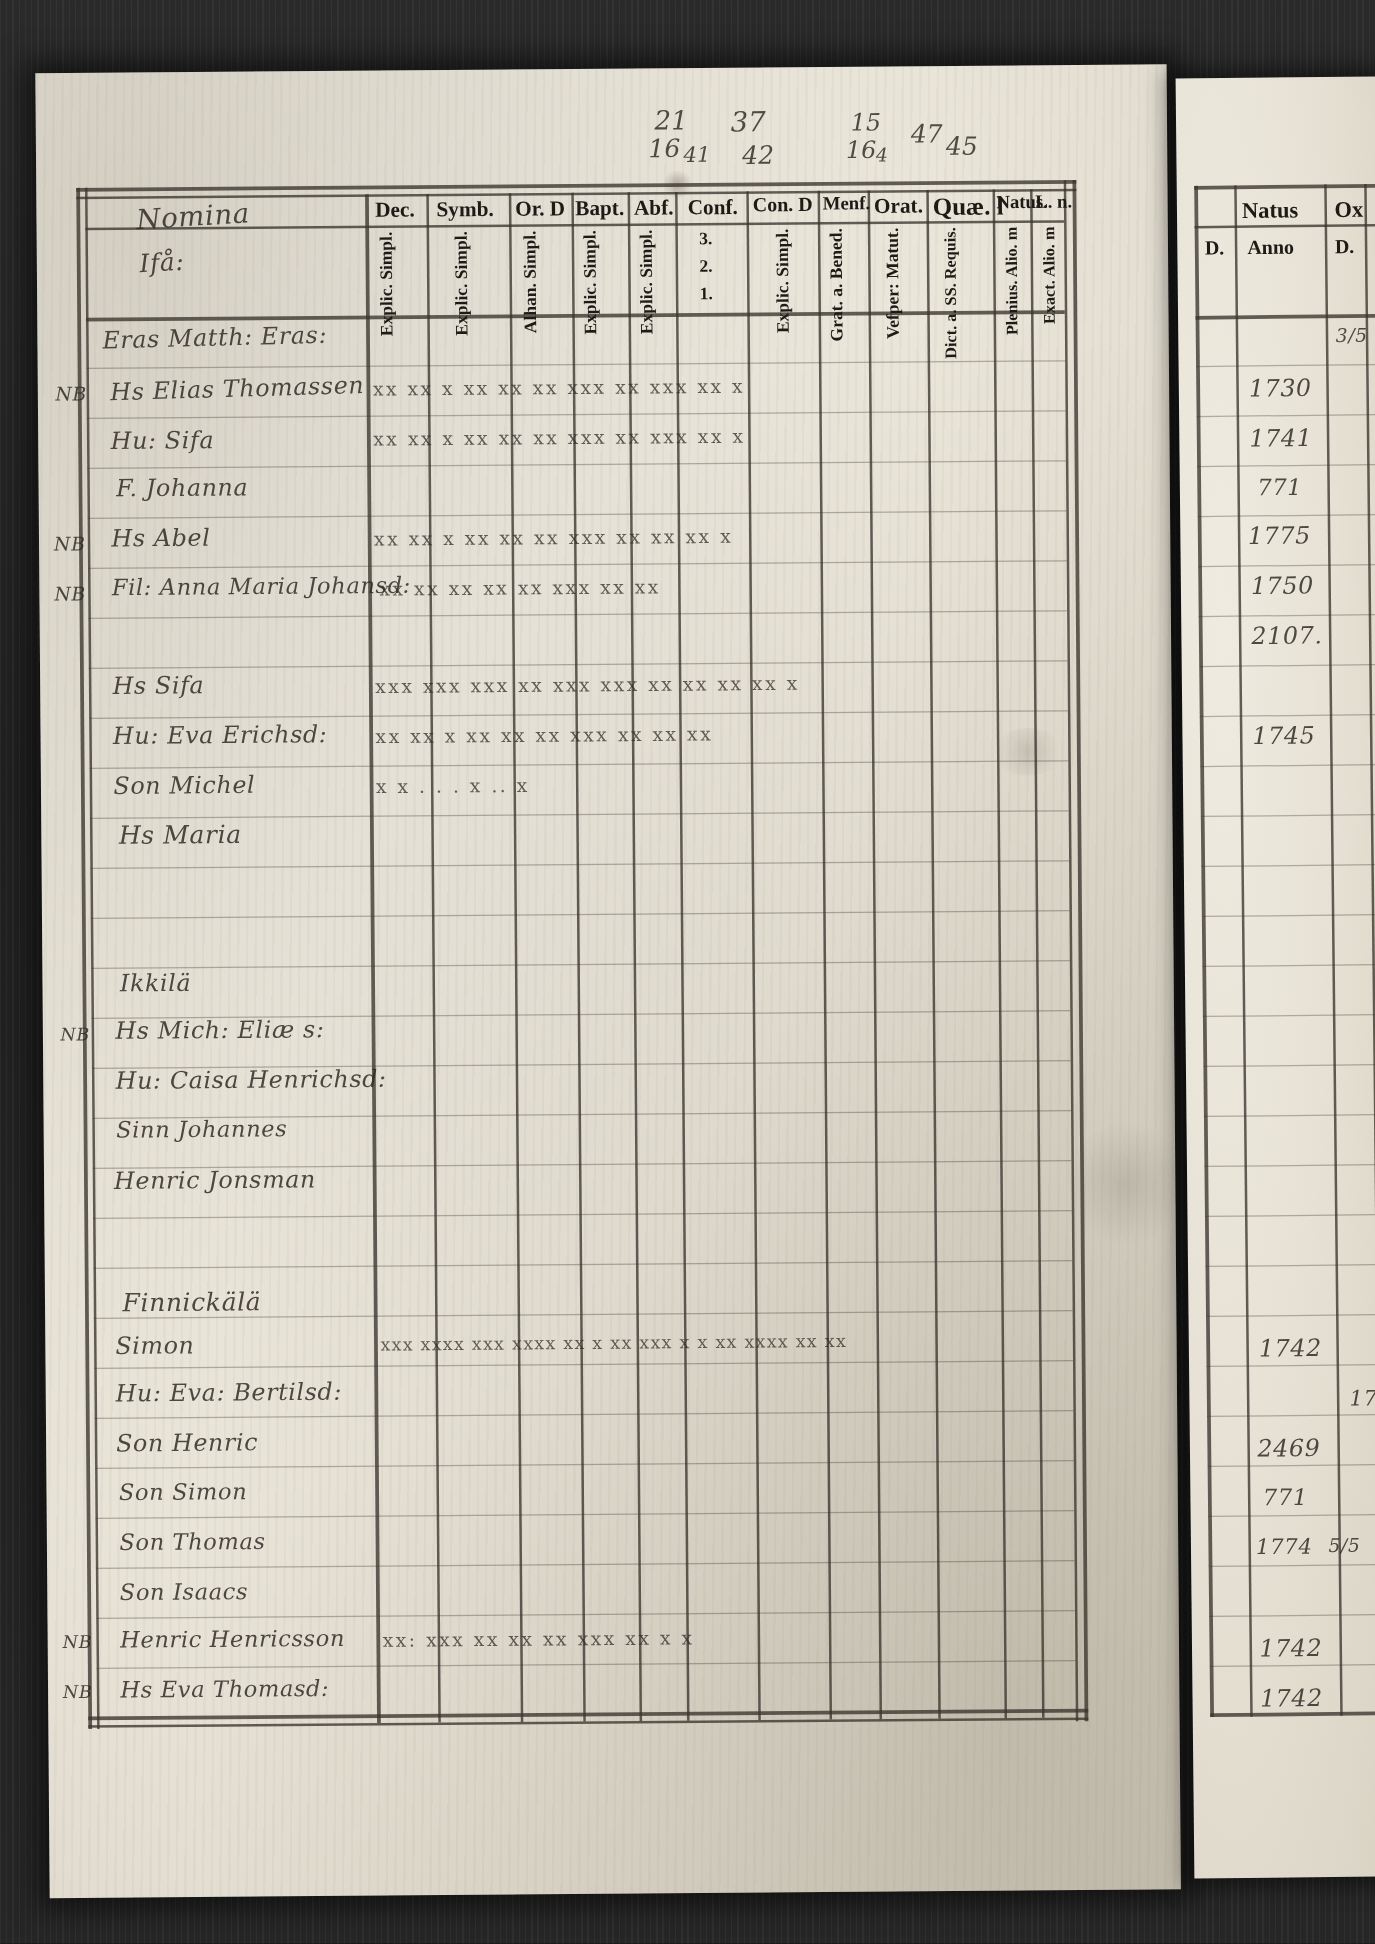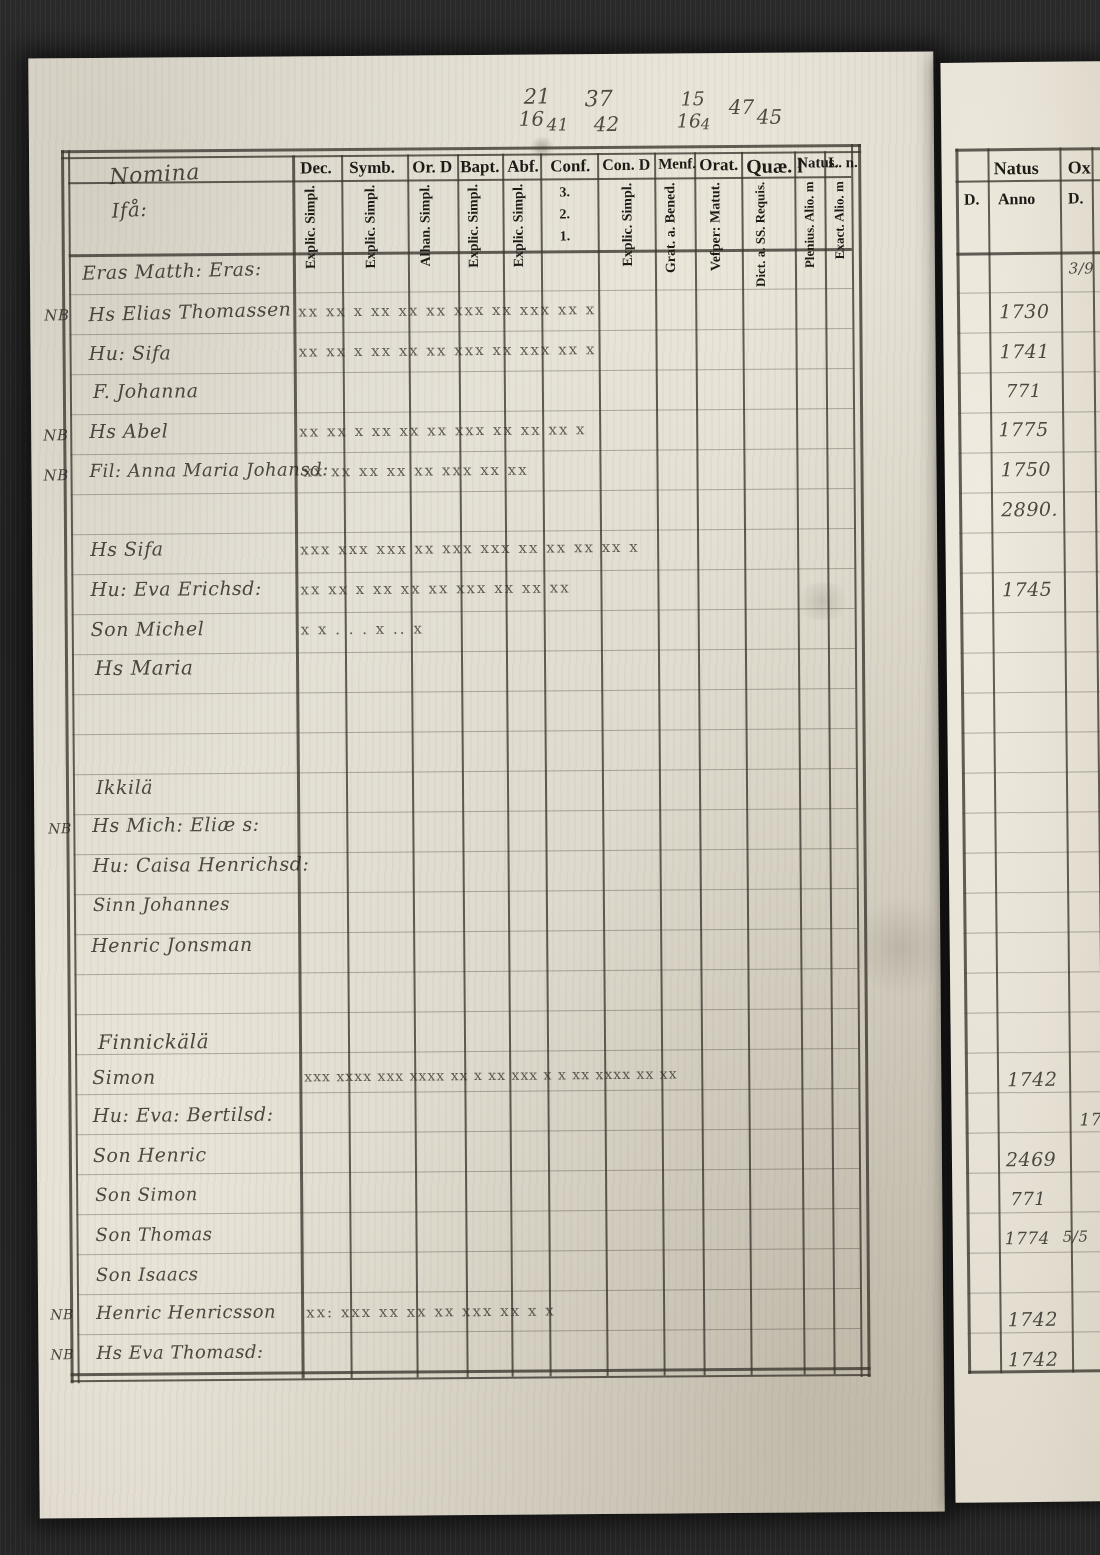--- a/index.html
+++ b/index.html
@@ -340,27 +340,27 @@
   <div class="hline hair" style="left:14px; top:950px; width:150px;"></div>
   <div class="hline hair" style="left:14px; top:990px; width:150px;"></div>
   <div class="hline hair" style="left:14px; top:1030px; width:150px;"></div>
   <div class="hline hair" style="left:14px; top:1070px; width:150px;"></div>
   <div class="hline hair" style="left:14px; top:1110px; width:150px;"></div>
   <div class="hline hair" style="left:14px; top:1150px; width:150px;"></div>
   <div class="hline hair" style="left:14px; top:1190px; width:150px;"></div>
   <div class="hline hair" style="left:14px; top:1230px; width:150px;"></div>
   <div class="hline hair" style="left:14px; top:1270px; width:150px;"></div>
 
-  <div class="ink hand" style="left:126px; top:198px; font-size:15px;">3/9</div>
+  <div class="ink hand" style="left:126px; top:198px; font-size:15px;">3/5</div>
   <div class="ink hand" style="left:56px; top:238px; font-size:19px;">1730</div>
   <div class="ink hand" style="left:56px; top:278px; font-size:19px;">1741</div>
   <div class="ink hand" style="left:62px; top:318px; font-size:18px;">771</div>
   <div class="ink hand" style="left:54px; top:356px; font-size:19px;">1775</div>
   <div class="ink hand" style="left:56px; top:396px; font-size:19px;">1750</div>
-  <div class="ink hand" style="left:56px; top:436px; font-size:19px;">2890.</div>
+  <div class="ink hand" style="left:56px; top:436px; font-size:19px;">2107.</div>
   <div class="ink hand" style="left:56px; top:516px; font-size:19px;">1745</div>
   <div class="ink hand" style="left:56px; top:1006px; font-size:19px;">1742</div>
   <div class="ink hand" style="left:128px; top:1048px; font-size:17px;">177</div>
   <div class="ink hand" style="left:54px; top:1086px; font-size:19px;">2469</div>
   <div class="ink hand" style="left:58px; top:1126px; font-size:18px;">771</div>
   <div class="ink hand" style="left:110px; top:1166px; font-size:15px;">5/5</div>
   <div class="ink hand" style="left:52px; top:1166px; font-size:17px;">1774</div>
   <div class="ink hand" style="left:54px; top:1246px; font-size:19px;">1742</div>
   <div class="ink hand" style="left:54px; top:1286px; font-size:19px;">1742</div>
 </div>

